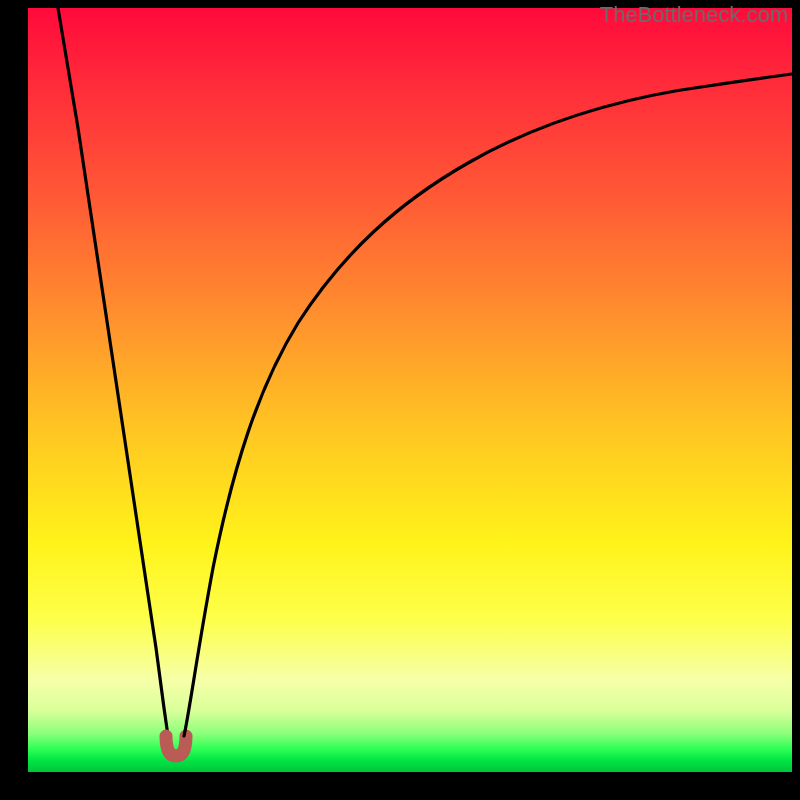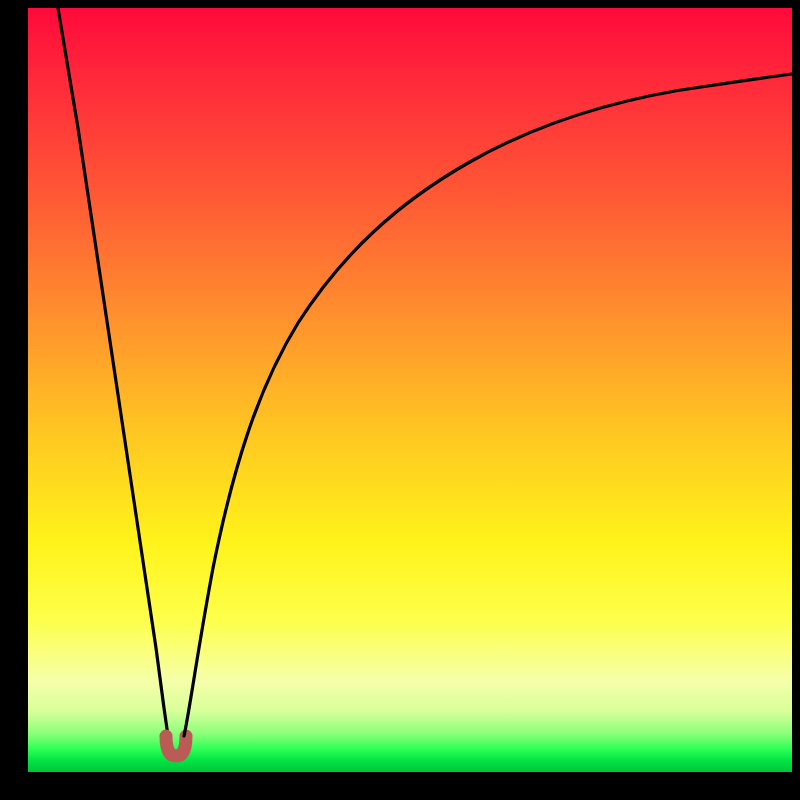--- a/index.html
+++ b/index.html
@@ -79,13 +79,14 @@
                Q 158 748 158 728" fill="none" stroke="#bb5b55" stroke-width="13" stroke-linecap="round"></path>
 
       <path d="M 156 728
                C 162 700 170 640 185 560
                C 205 460 230 380 270 315
                C 315 245 370 195 440 155
                C 510 115 590 90 680 78
                C 720 72 750 68 764 66" fill="none" stroke="#000" stroke-width="3.2" stroke-linecap="round"></path>
     </svg>
   </div>
+  <div class="watermark">TheBottleneck.com</div>
 </div>
 
 </body></html>

